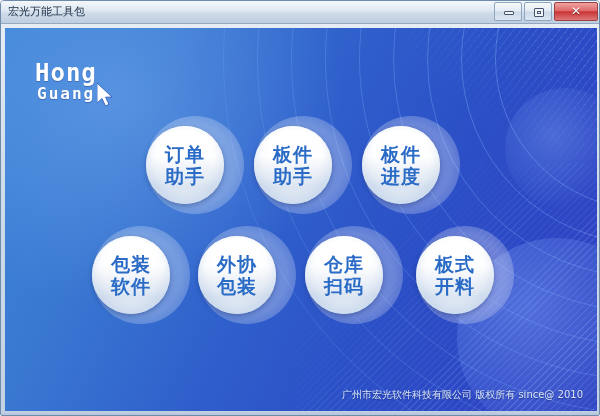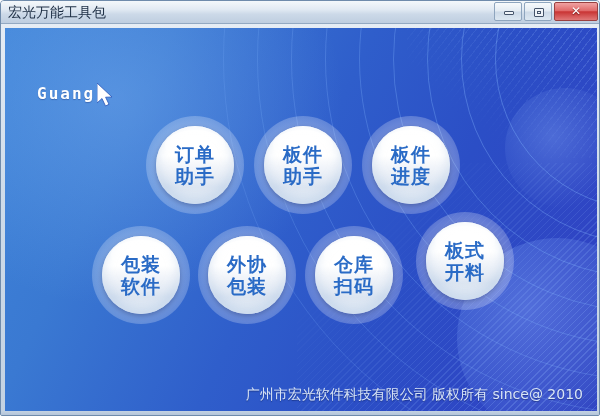--- a/index.html
+++ b/index.html
@@ -32,24 +32,24 @@
     left: 0; top: 0;
     width: 600px;
     height: 23px;
     background: linear-gradient(180deg,#f4f8fb 0%, #e2eaf3 38%, #ccd9e8 60%, #bfcee0 100%);
     border-bottom: 1px solid #93a9c2;
     box-sizing: border-box;
   }
   .title-text {
     position: absolute;
     left: 7px; top: 4px;
-    font-size: 14px;
+    font-size: 11px;
     line-height: 14px;
     color: #1b2c42;
-    font-family: Liberation Sans, sans-serif;
+    font-family: Liberation Mono, monospace;
     white-space: nowrap;
     letter-spacing: 0px;
   }
   .winbtns {
     position: absolute;
     right: 3px; top: 1px;
     display: flex;
     gap: 2px;
   }
   .wbtn {
@@ -223,21 +223,21 @@
 
   
   .btn-circle {
     position: absolute;
     width: 98px;
     height: 98px;
     border-radius: 50%;
     background: radial-gradient(circle at 50% 50%, rgba(255,255,255,.30) 58%, rgba(255,255,255,.22) 72%, rgba(255,255,255,.06) 88%, rgba(255,255,255,0) 100%);
     display: flex;
     align-items: center;
-    justify-content: center;
+    justify-content: flex-start;
     cursor: pointer;
   }
   .btn-inner {
     width: 78px;
     height: 78px;
     border-radius: 50%;
     background:
       linear-gradient(180deg,
         #ffffff 0%,
         #ffffff 38%,
@@ -275,21 +275,21 @@
     letter-spacing: 1px;
     white-space: nowrap;
   }
 
   
   .footer {
     position:absolute;
     right: 14px;
     bottom: 12px;
     color: #d9e5f7;
-    font-size: 14px;
+    font-size: 10px;
     line-height: 13px;
     white-space: nowrap;
     font-family: "DejaVu Sans", "Liberation Sans", sans-serif;
     text-shadow: 0 1px 1px rgba(10,25,80,.5);
   }
 
   
   .bottom-strip {
     position:absolute;
     left:0; bottom:0;
@@ -330,20 +330,21 @@
         <i style="left: 354px; top: -256px; width: 572px; height: 572px; border-color: rgba(125, 175, 250, 0.32);"></i>
         <i style="left: 320px; top: -290px; width: 640px; height: 640px; border-color: rgba(125, 175, 250, 0.294);"></i>
         <i style="left: 286px; top: -324px; width: 708px; height: 708px; border-color: rgba(125, 175, 250, 0.27);"></i>
         <i style="left: 252px; top: -358px; width: 776px; height: 776px; border-color: rgba(125, 175, 250, 0.243);"></i>
         <i style="left: 218px; top: -392px; width: 844px; height: 844px; border-color: rgba(125, 175, 250, 0.22);"></i>
       </div>
     <div class="hatch"></div>
     <div class="hatch-top"></div>
 
     <div class="logo">
+      <div class="logo-line logo-hong">Hong</div>
       <div class="logo-line logo-guang">Guang</div>
       <div class="logo-cursor">
         <svg width="22" height="28" viewBox="0 0 22 28">
           <polygon points="0,0 0,20 5,15.5 8.5,23 12,21.3 8.6,14.2 15,14" fill="#ffffff" stroke="#2a55b8" stroke-width="0.8"></polygon>
         </svg>
       </div>
     </div>
 
     <div id="buttons-layer">
         <div class="btn-circle" style="left: 141px; top: 88px;">
@@ -375,21 +376,21 @@
             <div class="btn-label">外协</div>
             <div class="btn-label">包装</div>
           </div>
         </div>
         <div class="btn-circle" style="left: 300px; top: 198px;">
           <div class="btn-inner">
             <div class="btn-label">仓库</div>
             <div class="btn-label">扫码</div>
           </div>
         </div>
-        <div class="btn-circle" style="left: 411px; top: 184px;">
+        <div class="btn-circle" style="left: 411px; top: 198px;">
           <div class="btn-inner">
             <div class="btn-label">板式</div>
             <div class="btn-label">开料</div>
           </div>
         </div>
       </div>
 
     <div class="footer">广州市宏光软件科技有限公司  版权所有  since@ 2010</div>
   </div>
 

